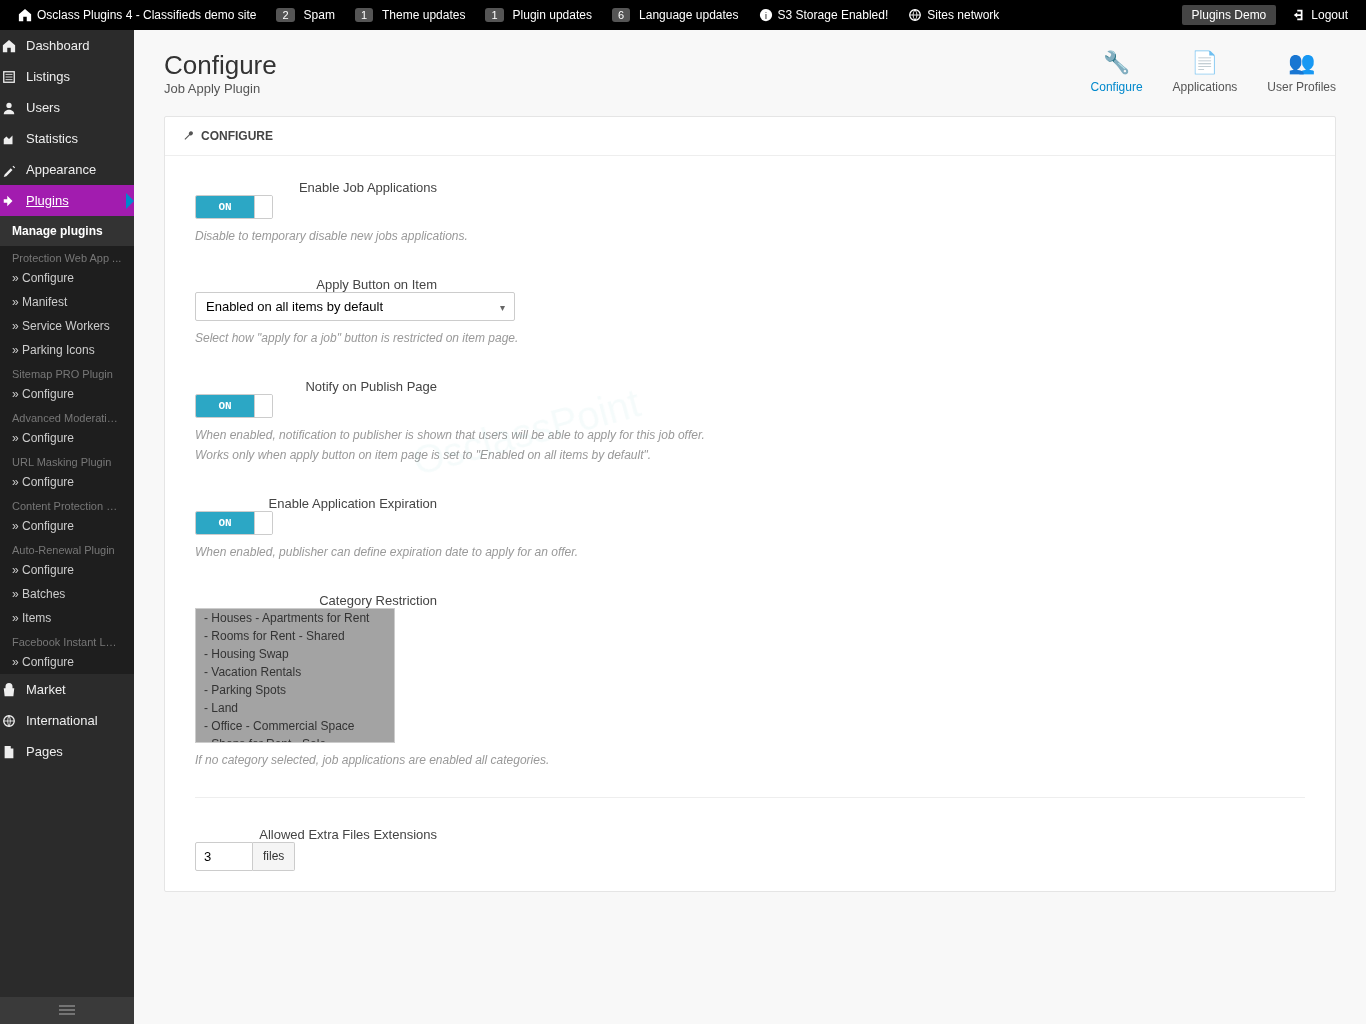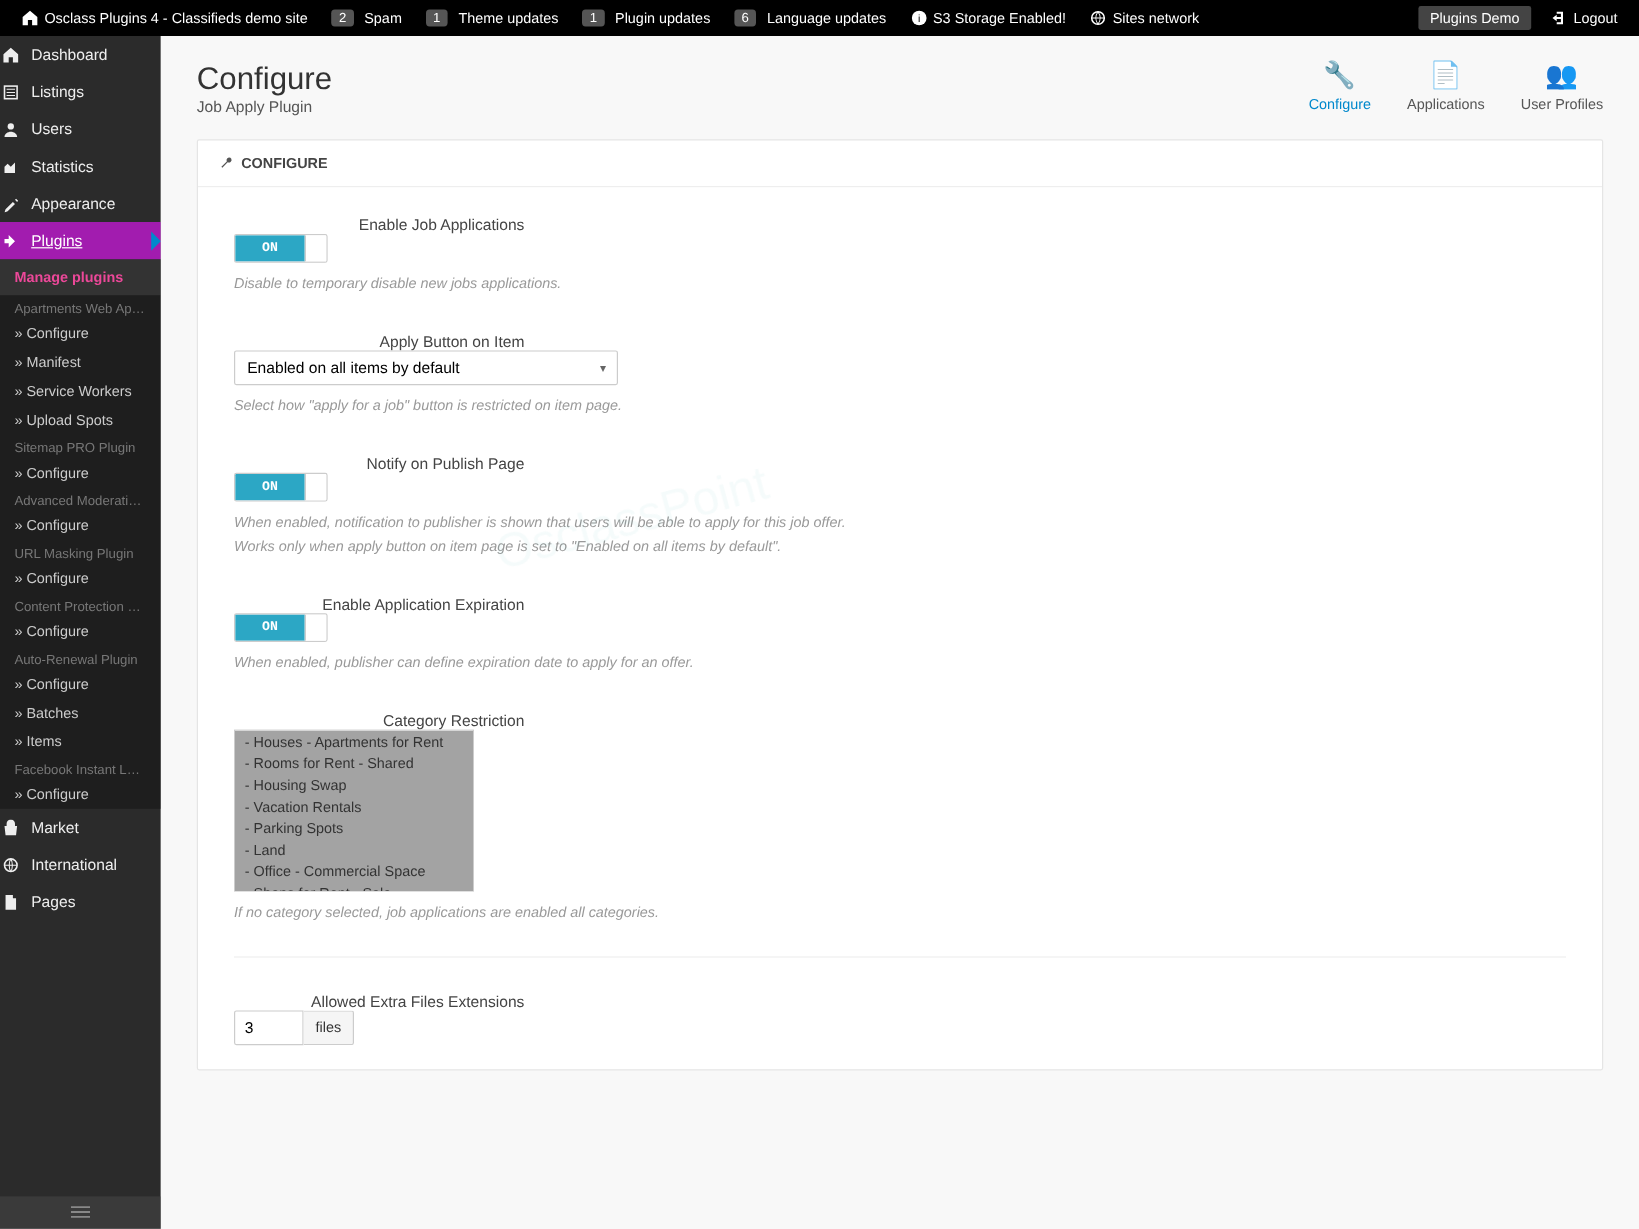--- a/index.html
+++ b/index.html
@@ -17,21 +17,21 @@
 
 .layout { display: flex; min-height: calc(100vh - 30px); }
 
 
 .sidebar { width: 134px; background: #2b2b2b; color: #ccc; display: flex; flex-direction: column; }
 .nav-item { display: flex; align-items: center; gap: 10px; padding: 8px 2px; cursor: pointer; font-size: 13px; color: #eee; }
 .nav-item.active { background: #a21caf; color: #fff; position: relative; text-decoration: underline; }
 .nav-item.active::after { content: ""; position: absolute; right: -8px; top: 50%; transform: translateY(-50%); border: 8px solid transparent; border-left-color: #0088cc; }
 .nav-icon { width: 14px; height: 14px; display: inline-block; }
 .sub-list { background: #1e1e1e; }
-.sub-header { padding: 8px 12px; color: #ec4899; font-weight: 600; background: #333; font-size: 12px; }
+.sub-header { padding: 8px 12px; color: #ffffff; font-weight: 600; background: #333; font-size: 12px; }
 .sub-group-title { padding: 6px 12px 2px; color: #777; font-size: 11px; white-space: nowrap; overflow: hidden; text-overflow: ellipsis; }
 .sub-link { padding: 5px 12px; color: #ccc; font-size: 12px; cursor: pointer; white-space: nowrap; overflow: hidden; text-overflow: ellipsis; }
 .sidebar-footer { margin-top: auto; background: #3a3a3a; text-align: center; padding: 6px; cursor: pointer; }
 
 
 .main { flex: 1; background: #f8f8f8; padding: 20px 30px; }
 .page-header { display: flex; justify-content: space-between; align-items: flex-start; margin-bottom: 20px; }
 .page-title-block h1 { font-size: 26px; font-weight: 400; color: #333; }
 .page-title-block .subtitle { font-size: 13px; color: #555; }
 .action-tabs { display: flex; gap: 30px; }
@@ -167,25 +167,25 @@
     <div class="nav-item active">
       <svg class="nav-icon" viewBox="0 0 16 16">
           <path d="M6 2v4H2v4h4v4l6-6z"></path>
         </svg>
       <span>Plugins</span>
     </div>
 
     <div class="sub-list">
       <div class="sub-header">Manage plugins</div>
 
-      <div class="sub-group-title">Apartments Web App ...</div>
+      <div class="sub-group-title">Protection Web App ...</div>
       <div class="sub-link">» Configure</div>
       <div class="sub-link">» Manifest</div>
       <div class="sub-link">» Service Workers</div>
-      <div class="sub-link">» Upload Spots</div>
+      <div class="sub-link">» Parking Icons</div>
 
       <div class="sub-group-title">Sitemap PRO Plugin</div>
       <div class="sub-link">» Configure</div>
 
       <div class="sub-group-title">Advanced Moderating...</div>
       <div class="sub-link">» Configure</div>
 
       <div class="sub-group-title">URL Masking Plugin</div>
       <div class="sub-link">» Configure</div>
 

